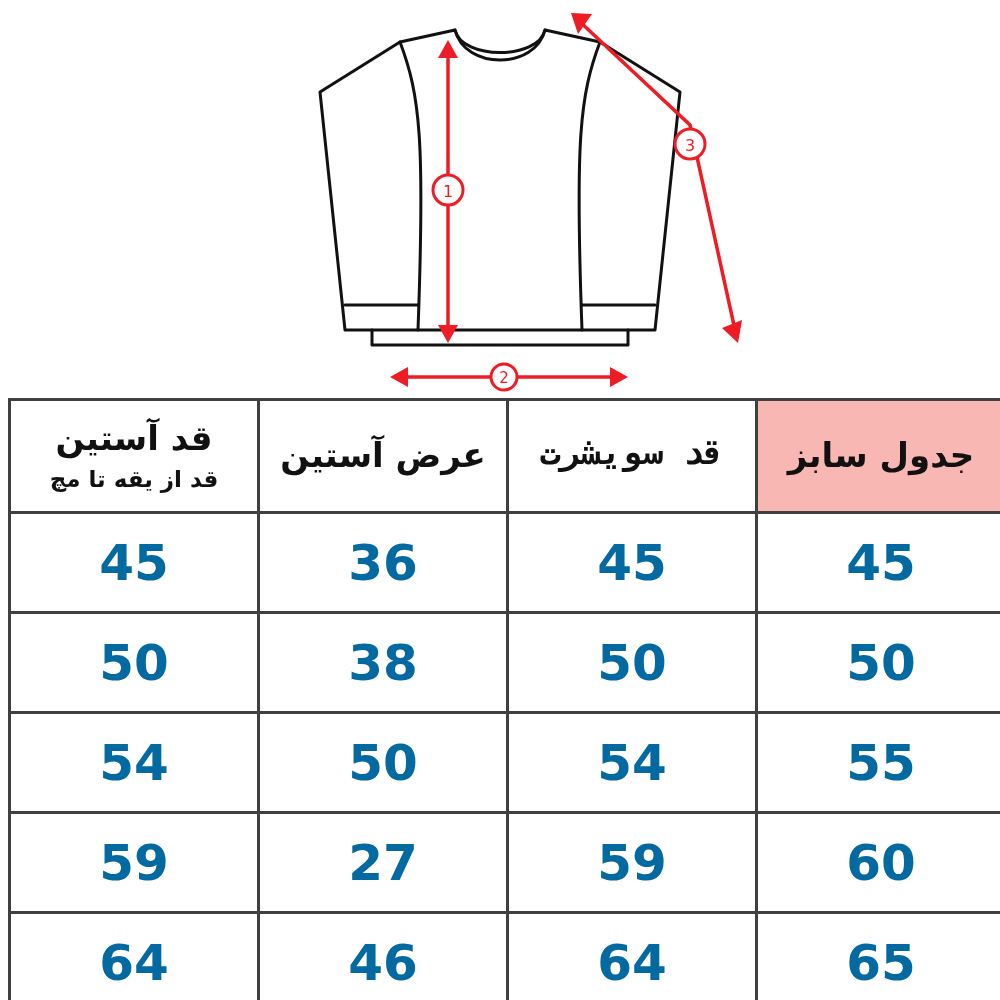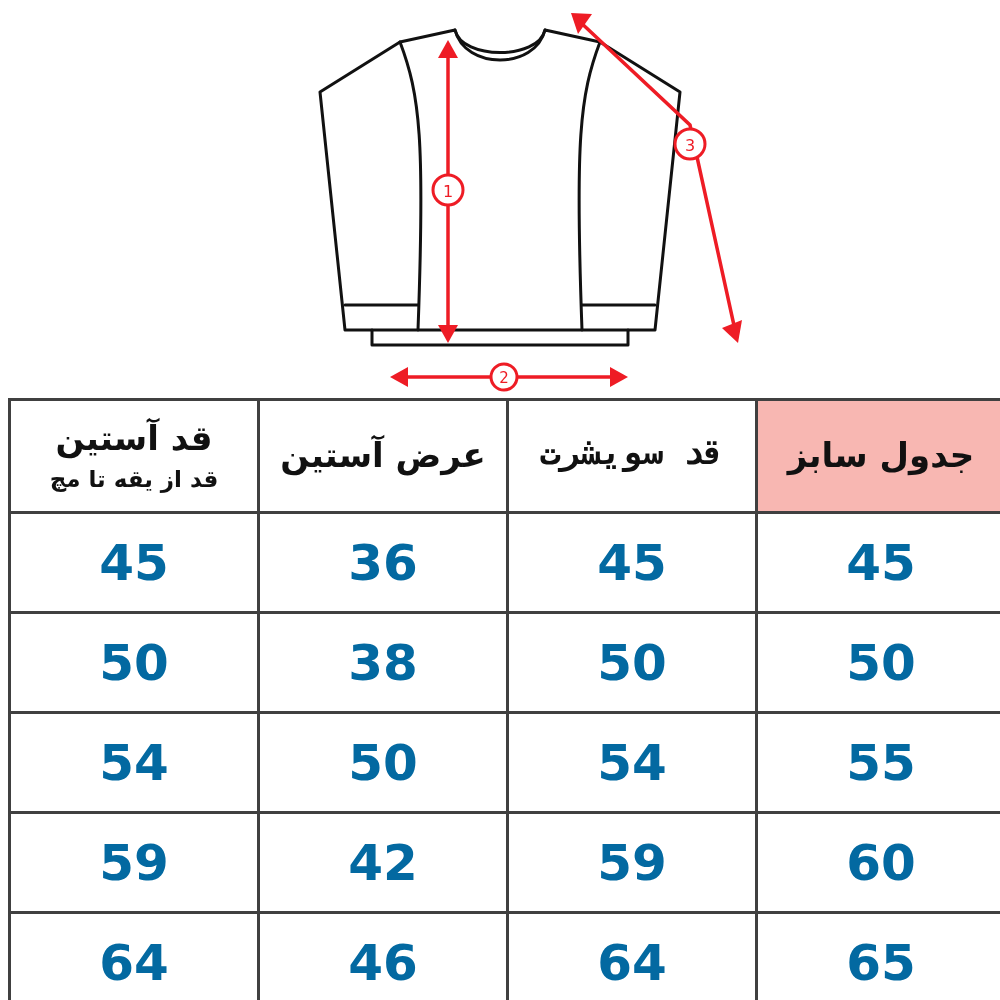--- a/index.html
+++ b/index.html
@@ -166,21 +166,21 @@
         </tr>
         <tr>
           <td class="data-cell">55</td>
           <td class="data-cell">54</td>
           <td class="data-cell">50</td>
           <td class="data-cell">54</td>
         </tr>
         <tr>
           <td class="data-cell">60</td>
           <td class="data-cell">59</td>
-          <td class="data-cell">42</td>
+          <td class="data-cell">27</td>
           <td class="data-cell">59</td>
         </tr>
         <tr>
           <td class="data-cell">65</td>
           <td class="data-cell">64</td>
           <td class="data-cell">46</td>
           <td class="data-cell">64</td>
         </tr>
       </tbody>
     </table>

